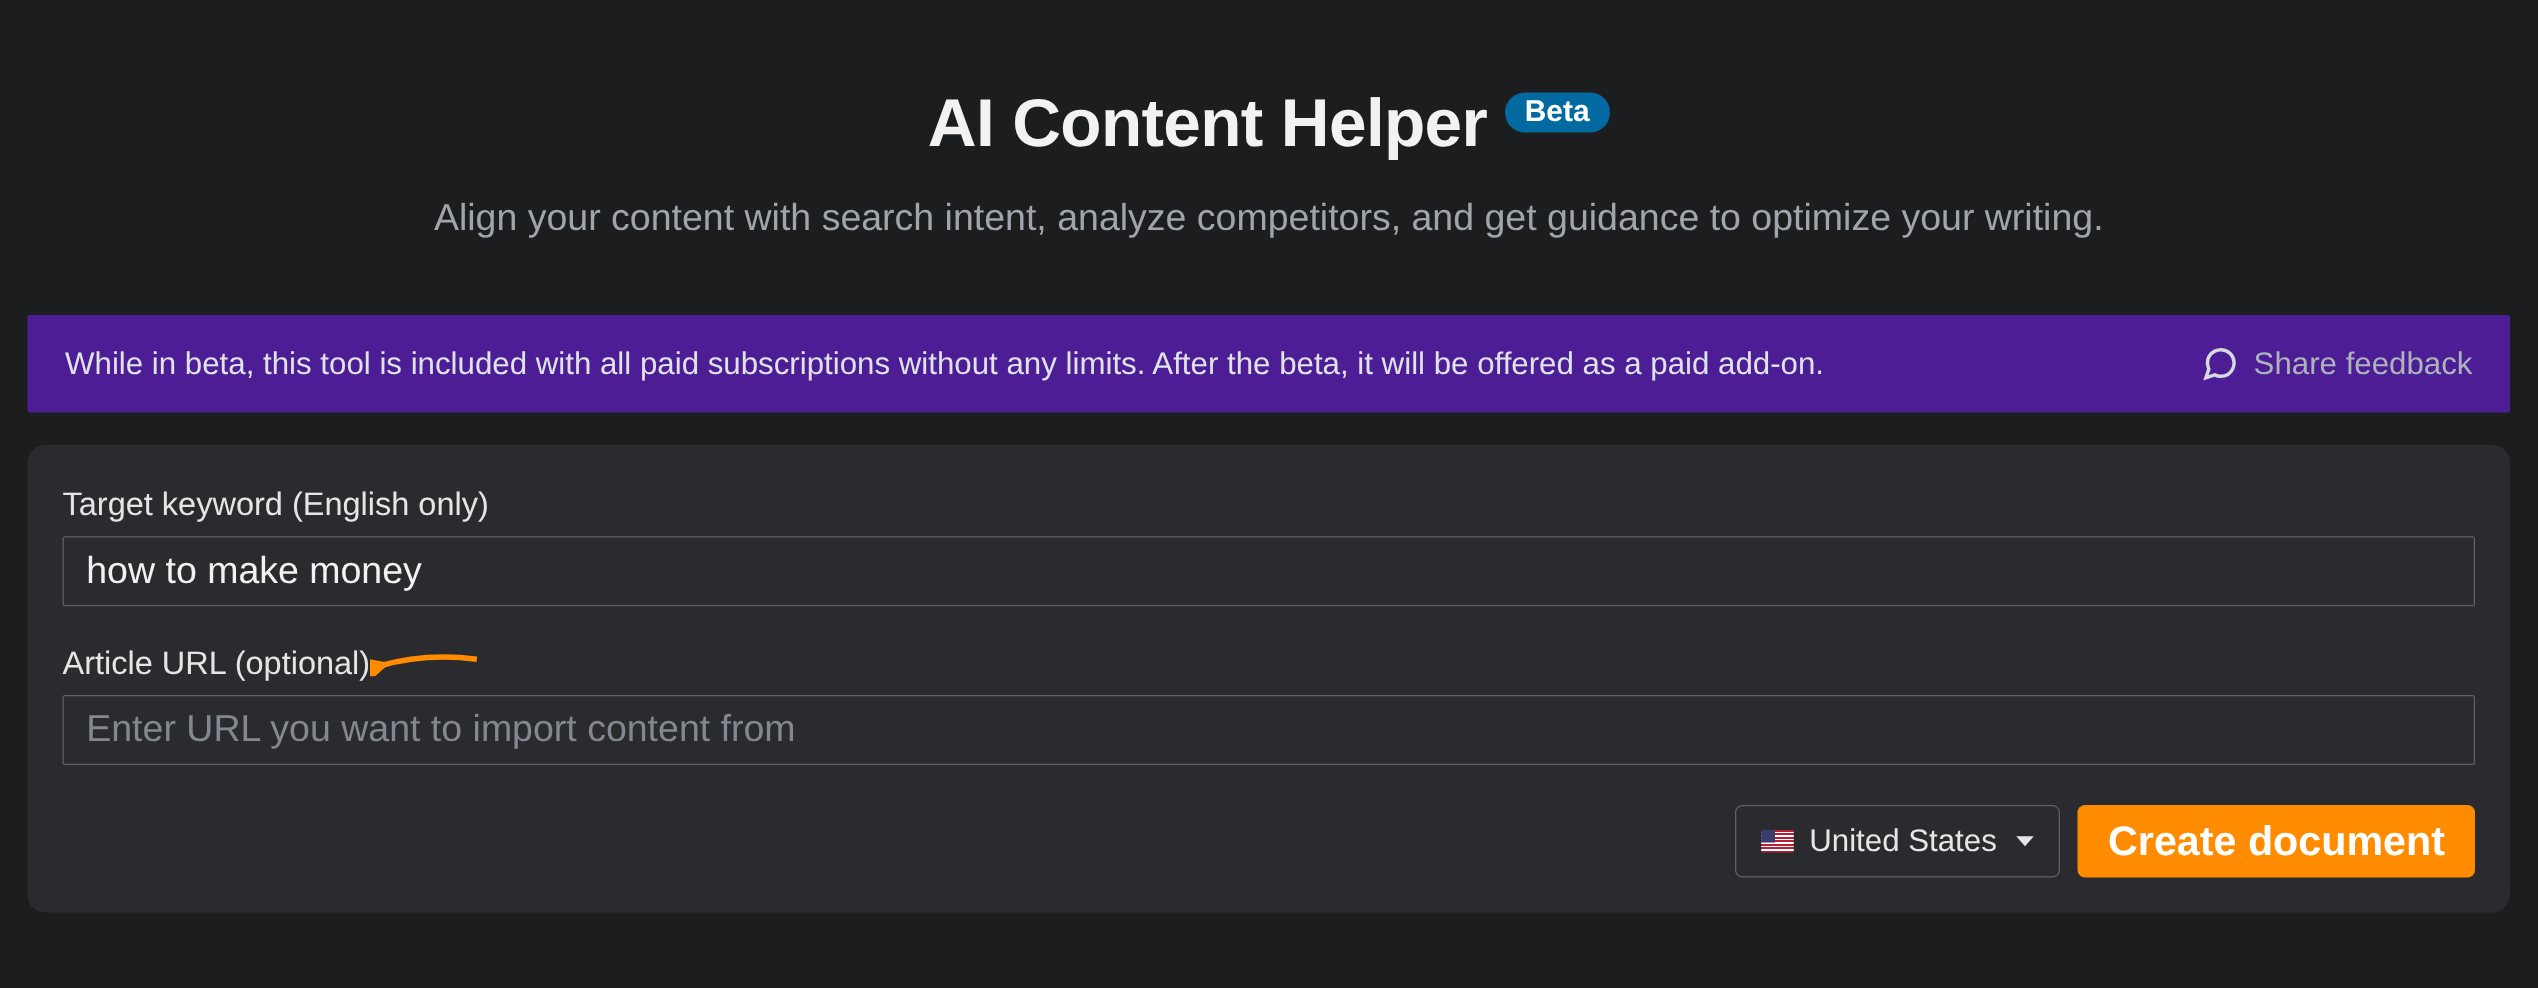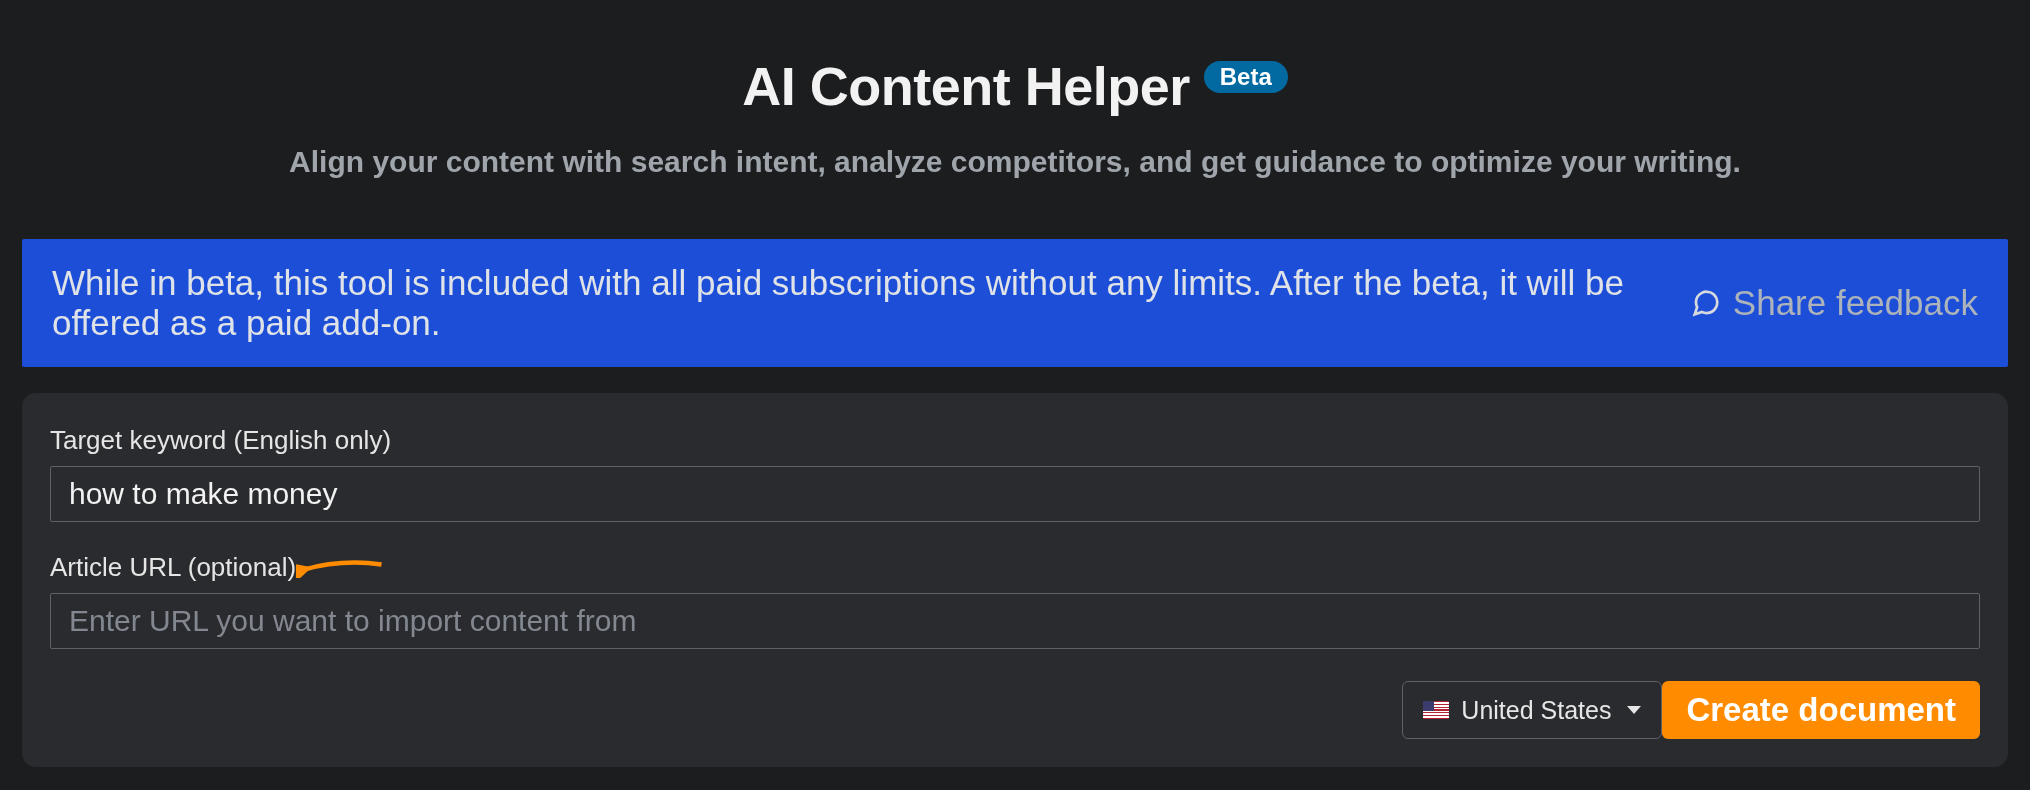--- a/index.html
+++ b/index.html
@@ -18,20 +18,21 @@
   
   .hero {
     text-align: center;
     padding-top: 55px;
     padding-bottom: 40px;
   }
   .title-wrap {
     display: inline-flex;
     align-items: flex-start;
     gap: 14px;
+    margin-top: 13px;
   }
   .title {
     font-size: 54px;
     font-weight: 700;
     color: #f2f2f2;
     letter-spacing: -0.5px;
   }
   .beta-badge {
     display: inline-block;
     background: #0369a1;
@@ -39,31 +40,31 @@
     font-size: 24px;
     font-weight: 600;
     padding: 2px 16px;
     border-radius: 18px;
     margin-top: 6px;
   }
   .subtitle {
     margin-top: 28px;
     font-size: 30px;
     color: #9fa5ab;
-    font-weight: 700;
+    font-weight: 400;
   }
 
   
   .notice {
-    background: #1d4ed8;
+    background: #4c1d95;
     display: flex;
     align-items: center;
     justify-content: flex-start;
     padding: 24px 30px;
-    font-size: 35px;
+    font-size: 25px;
     color: #dfe3e7;
     border-radius: 2px;
     margin-top: 20px;
   }
   .notice-text {
     flex: 1;
     padding-right: 20px;
   }
   .feedback-link {
     display: inline-flex;
@@ -114,20 +115,21 @@
     color: #838890;
   }
   .arrow-annot {
     width: 90px;
     height: 20px;
   }
 
   .actions {
     display: flex;
     justify-content: flex-end;
+    gap: 14px;
     margin-top: 32px;
   }
   .country-select {
     display: inline-flex;
     align-items: center;
     gap: 12px;
     border: 1px solid #5e6166;
     background: #2a2b2e;
     color: #e6e6e6;
     font-size: 25px;

